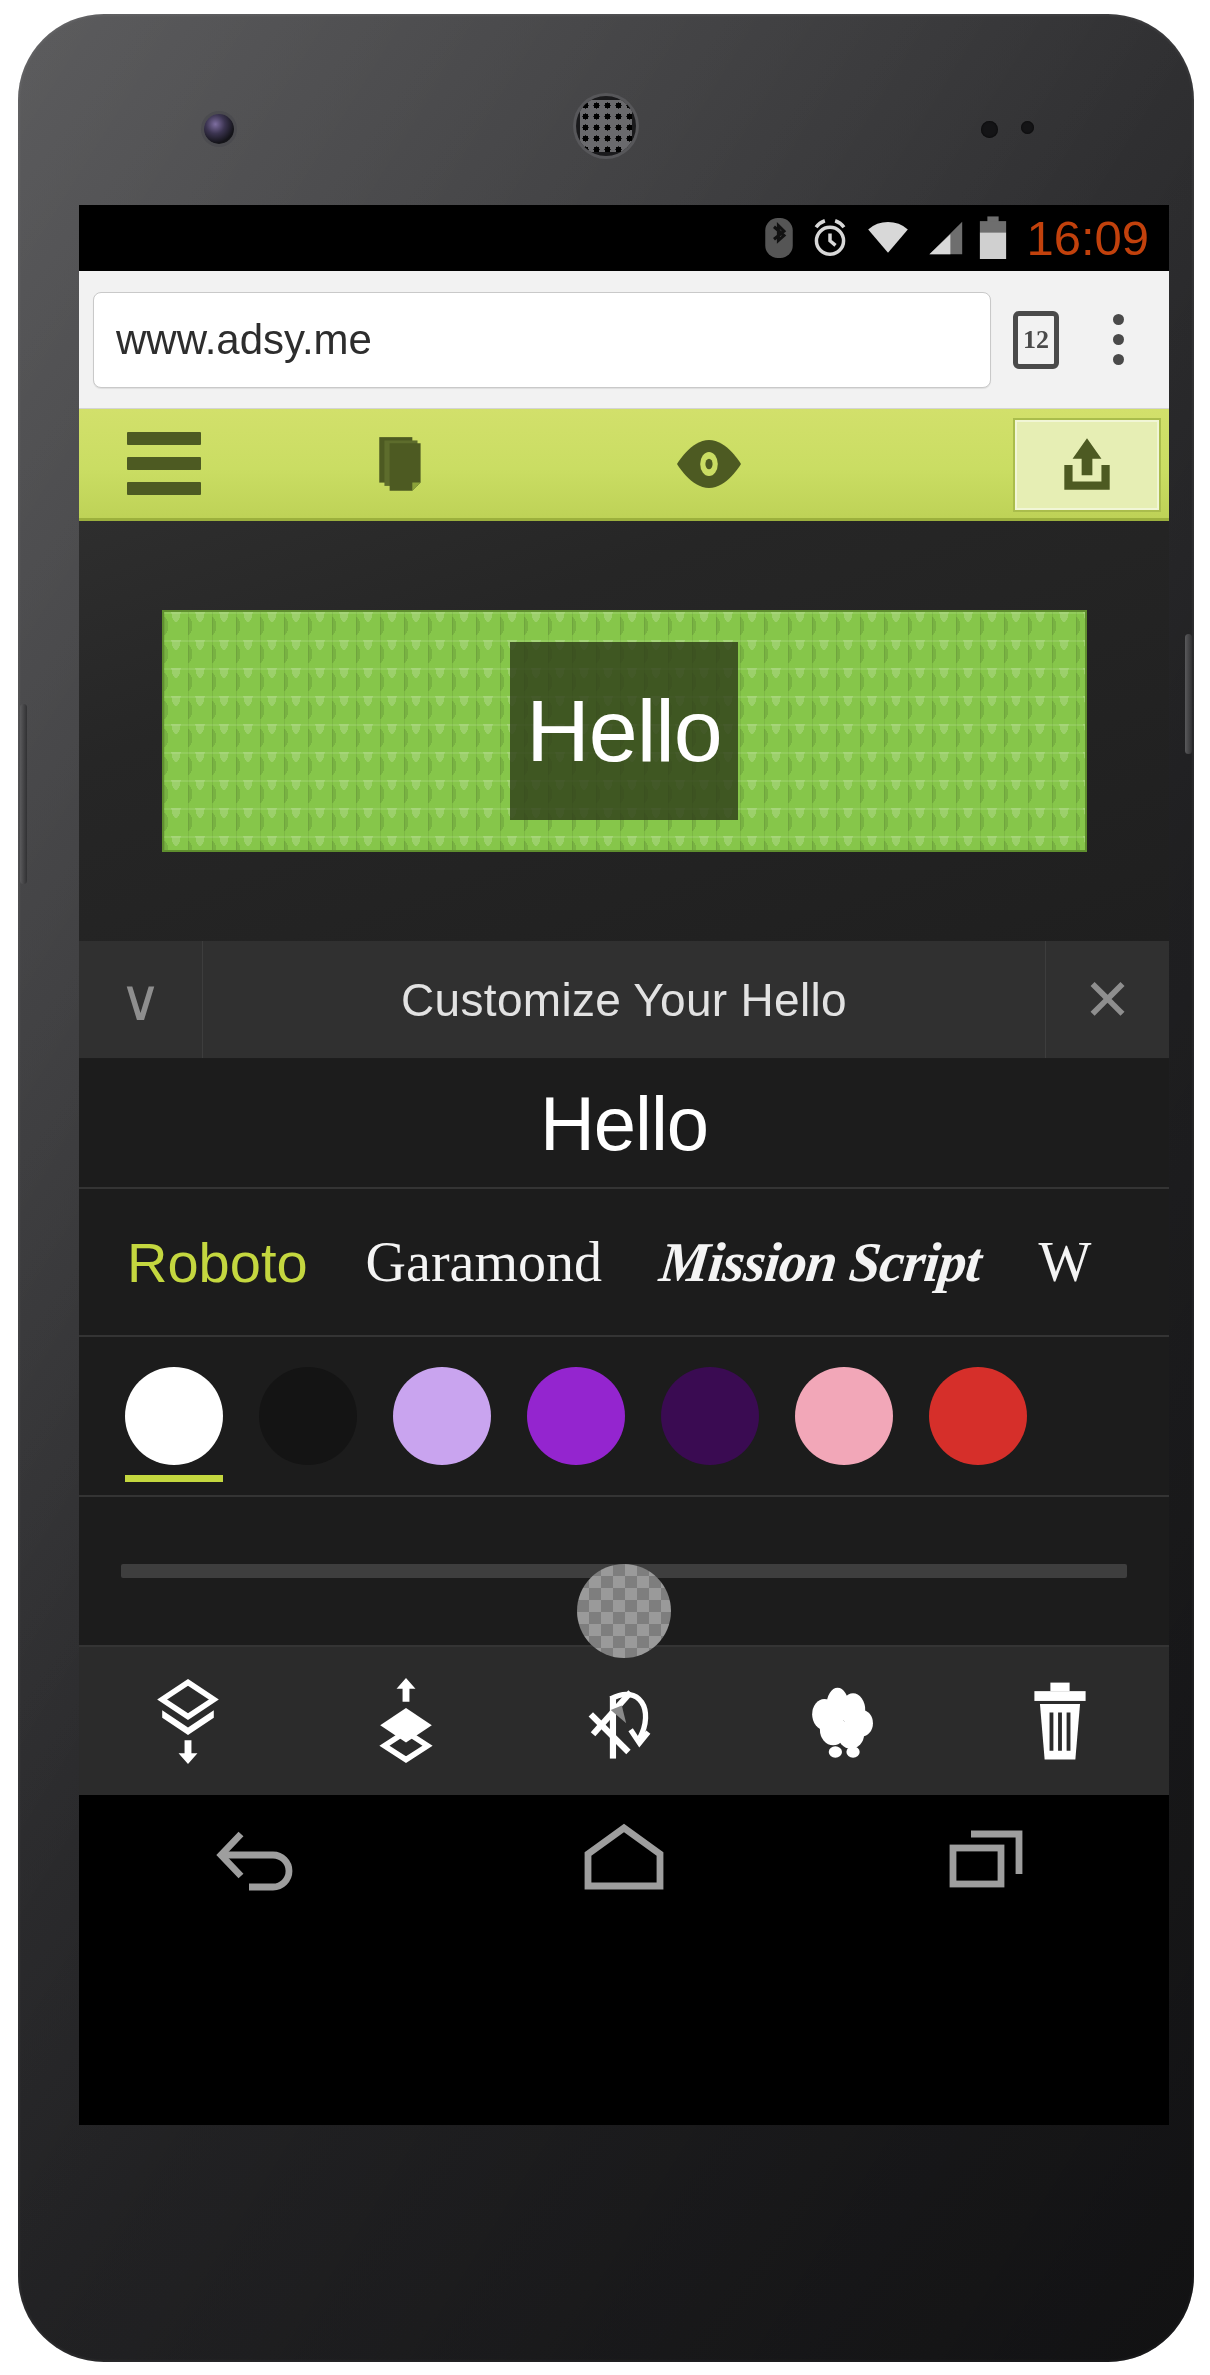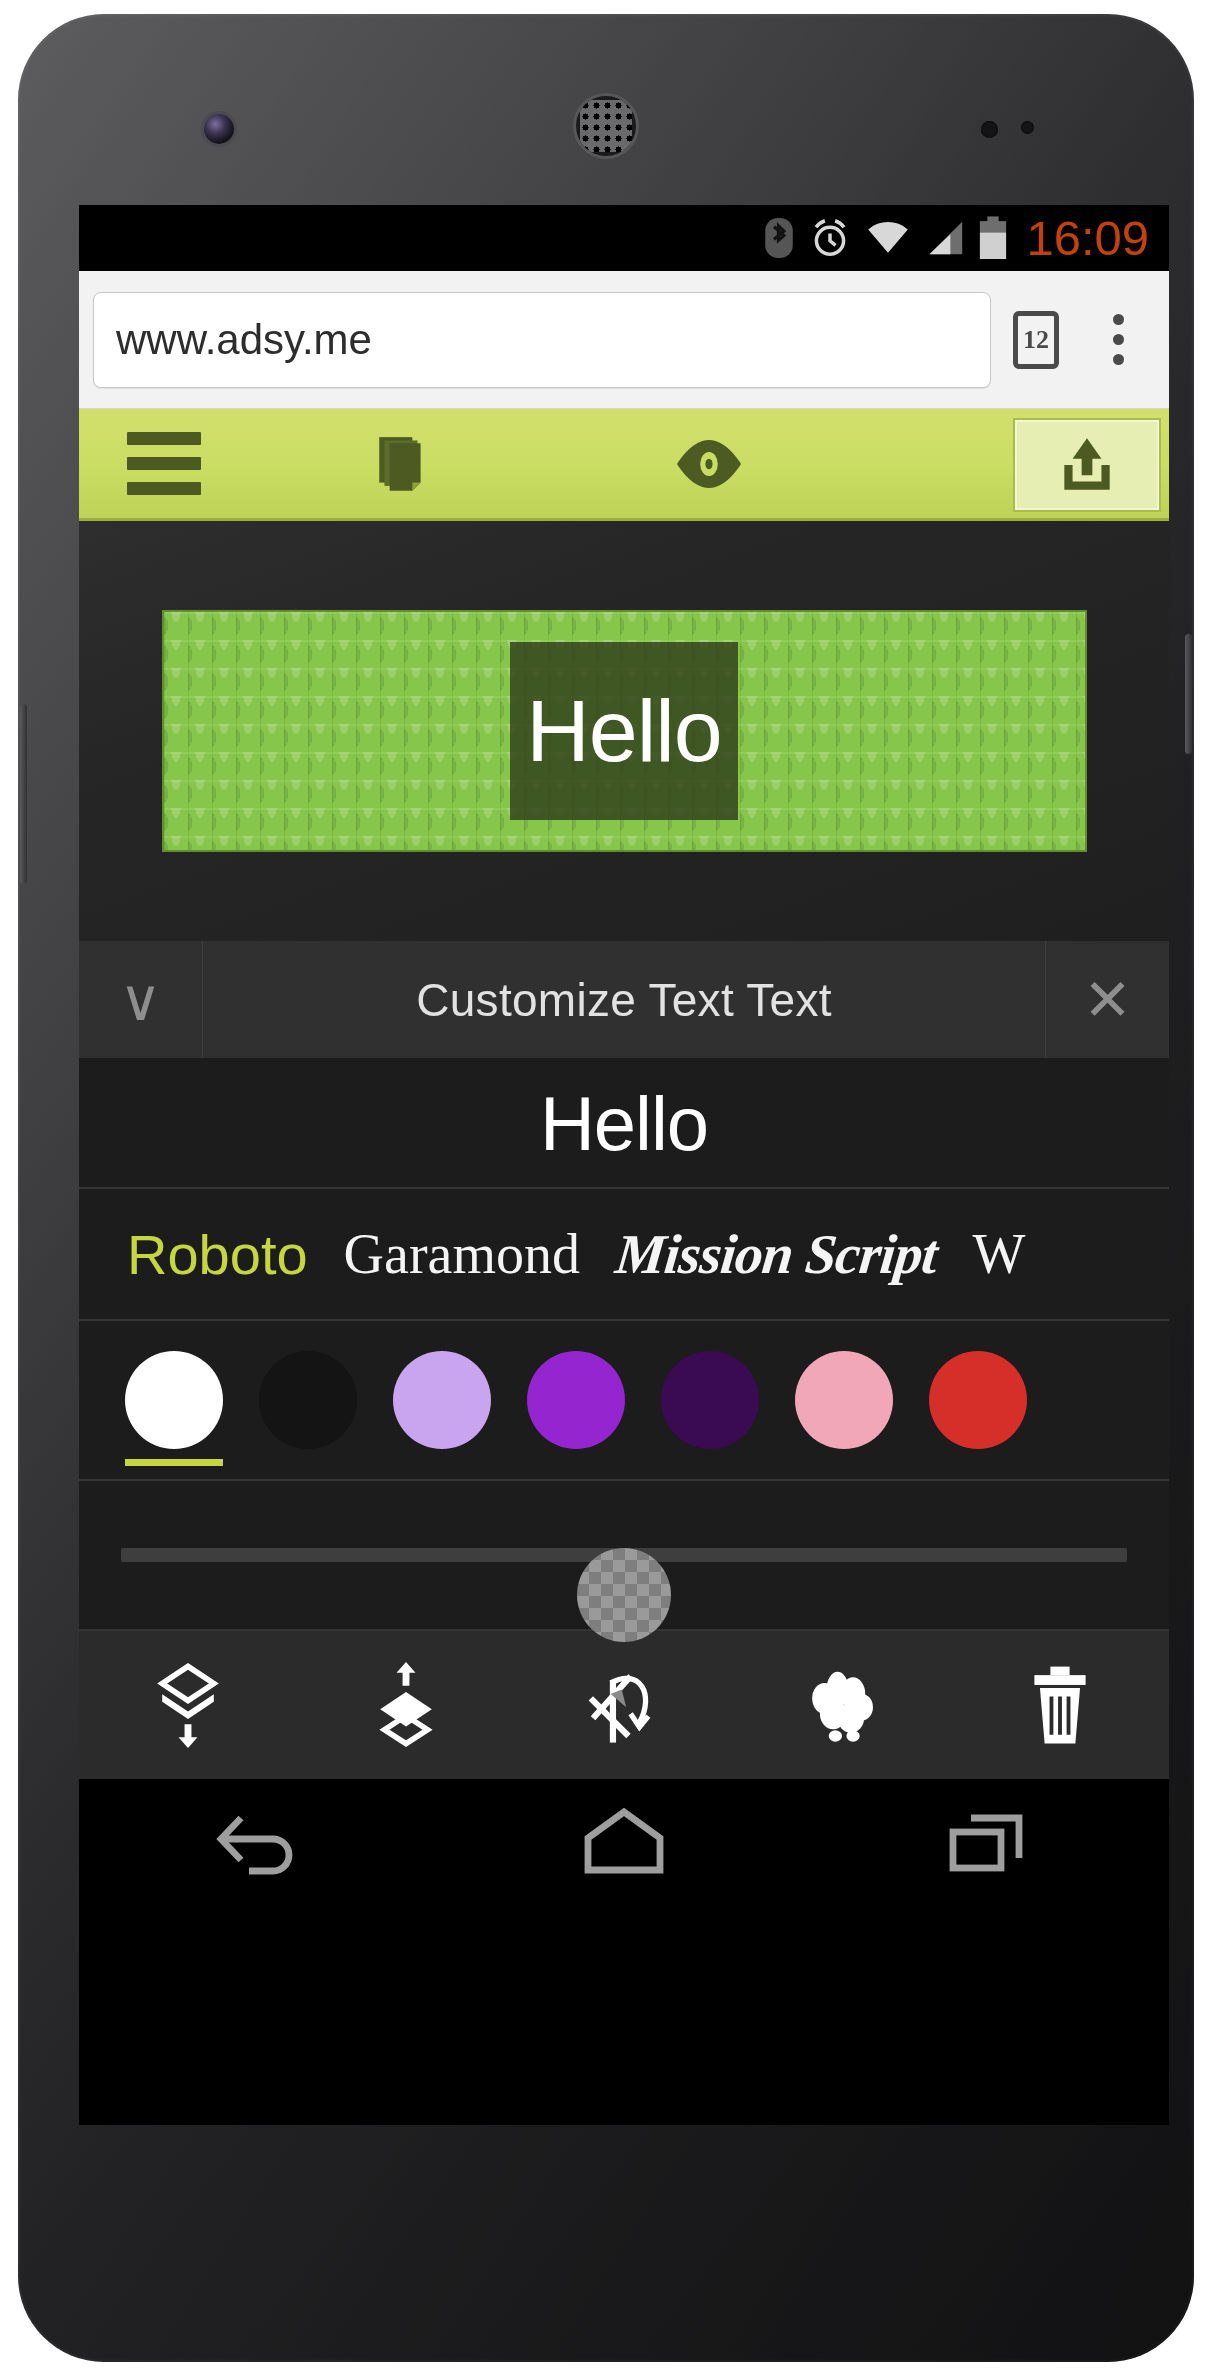--- a/index.html
+++ b/index.html
@@ -198,23 +198,23 @@
     height: 130px; width: 100%; background: #1c1c1c;
     display: flex; align-items: center; justify-content: center;
     border-bottom: 2px solid #343434;
   }
   #text-preview {
     color: #ffffff; font-size: 76px; font-weight: 300;
     font-family: "Liberation Sans", sans-serif; letter-spacing: -1px;
   }
 
   #font-row {
-    height: 132px; width: 100%; background: #1c1c1c;
+    height: 148px; width: 100%; background: #1c1c1c;
     display: flex; align-items: center; overflow: hidden;
-    border-bottom: 2px solid #343434; padding-left: 48px; gap: 36px;
+    border-bottom: 2px solid #343434; padding-left: 48px; gap: 58px;
   }
   .font-item { white-space: nowrap; font-size: 56px; color: #f4f4f4; }
   .font-item.selected { color: #c4d73f; }
   .f-sans   { font-family: "Liberation Sans", sans-serif; font-weight: 300; }
   .f-serif  { font-family: "Liberation Serif", serif; }
   .f-script { font-family: "Liberation Serif", serif; font-style: italic; font-weight: bold;
               transform: skewX(-6deg); letter-spacing: -1px; }
   .f-cut    { font-family: "Liberation Serif", serif; }
 
   #color-row {
@@ -363,21 +363,21 @@
           <span id="design-text">Hello</span>
         </div>
       </div>
     </div>
 
     <div id="panel-header">
       <div id="collapse-button">
         <span class="glyph-chevron">∨</span>
       </div>
       <div id="panel-title-wrap">
-        <span id="panel-title">Customize Text Text</span>
+        <span id="panel-title">Customize Your Hello</span>
       </div>
       <div id="close-button">
         <span class="glyph-close">✕</span>
       </div>
     </div>
 
     <div id="text-preview-row">
       <span id="text-preview">Hello</span>
     </div>
 

